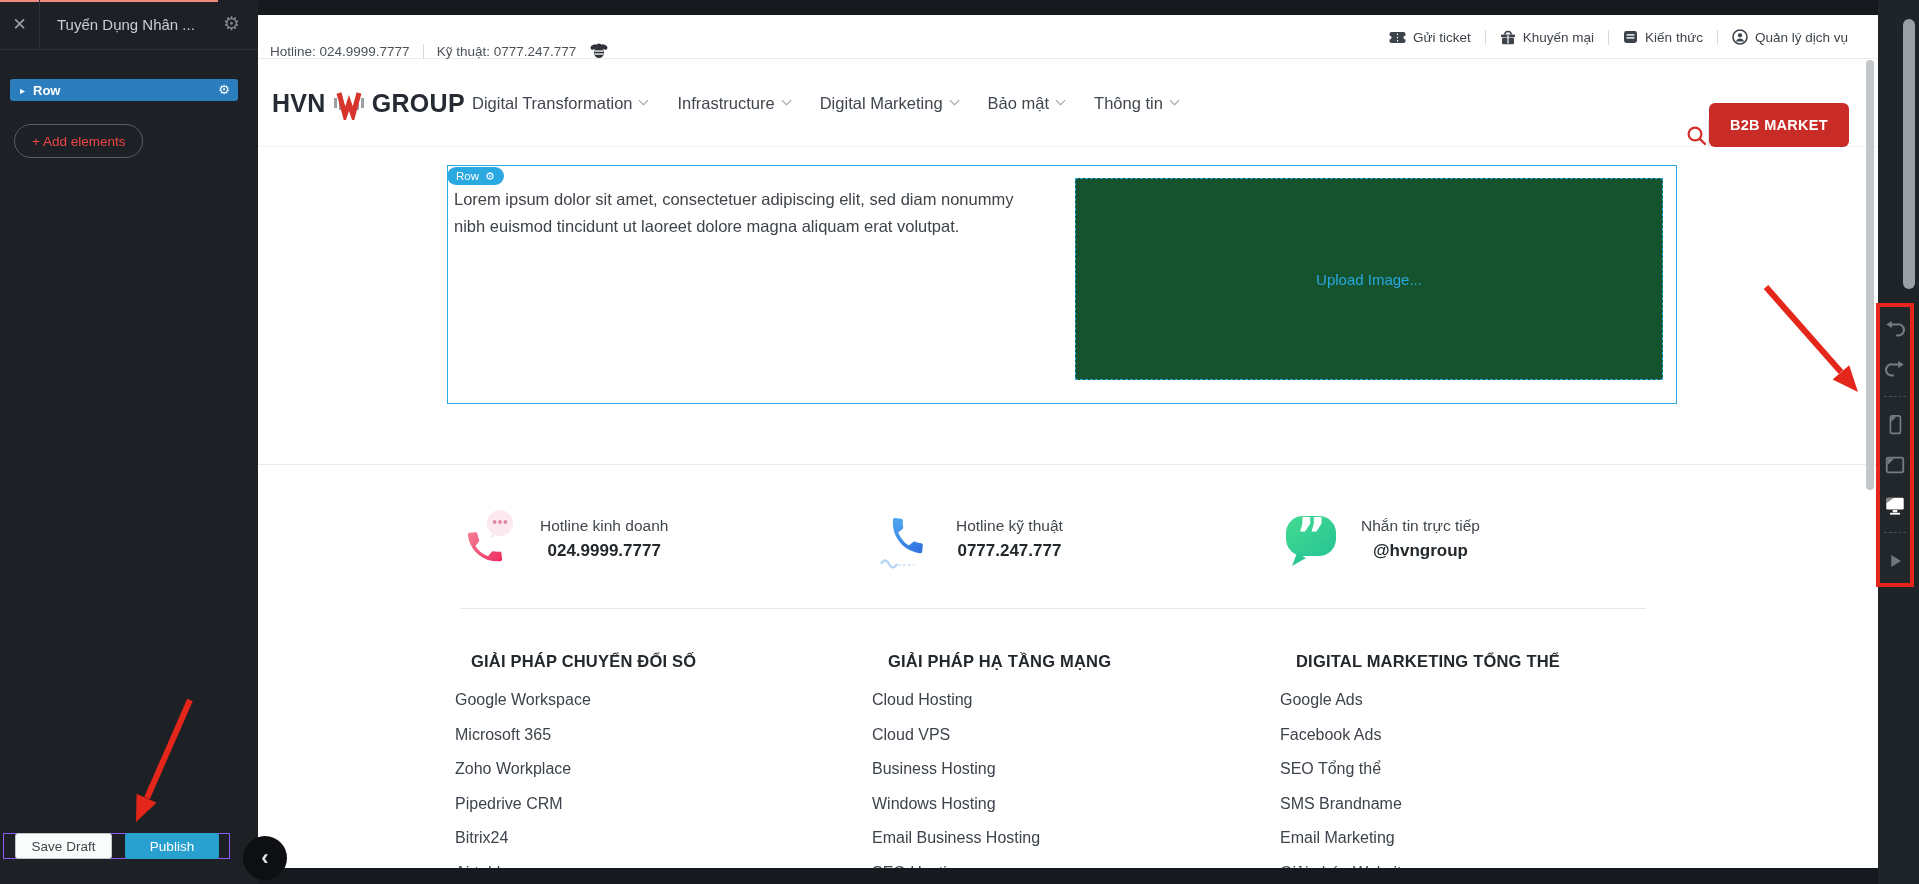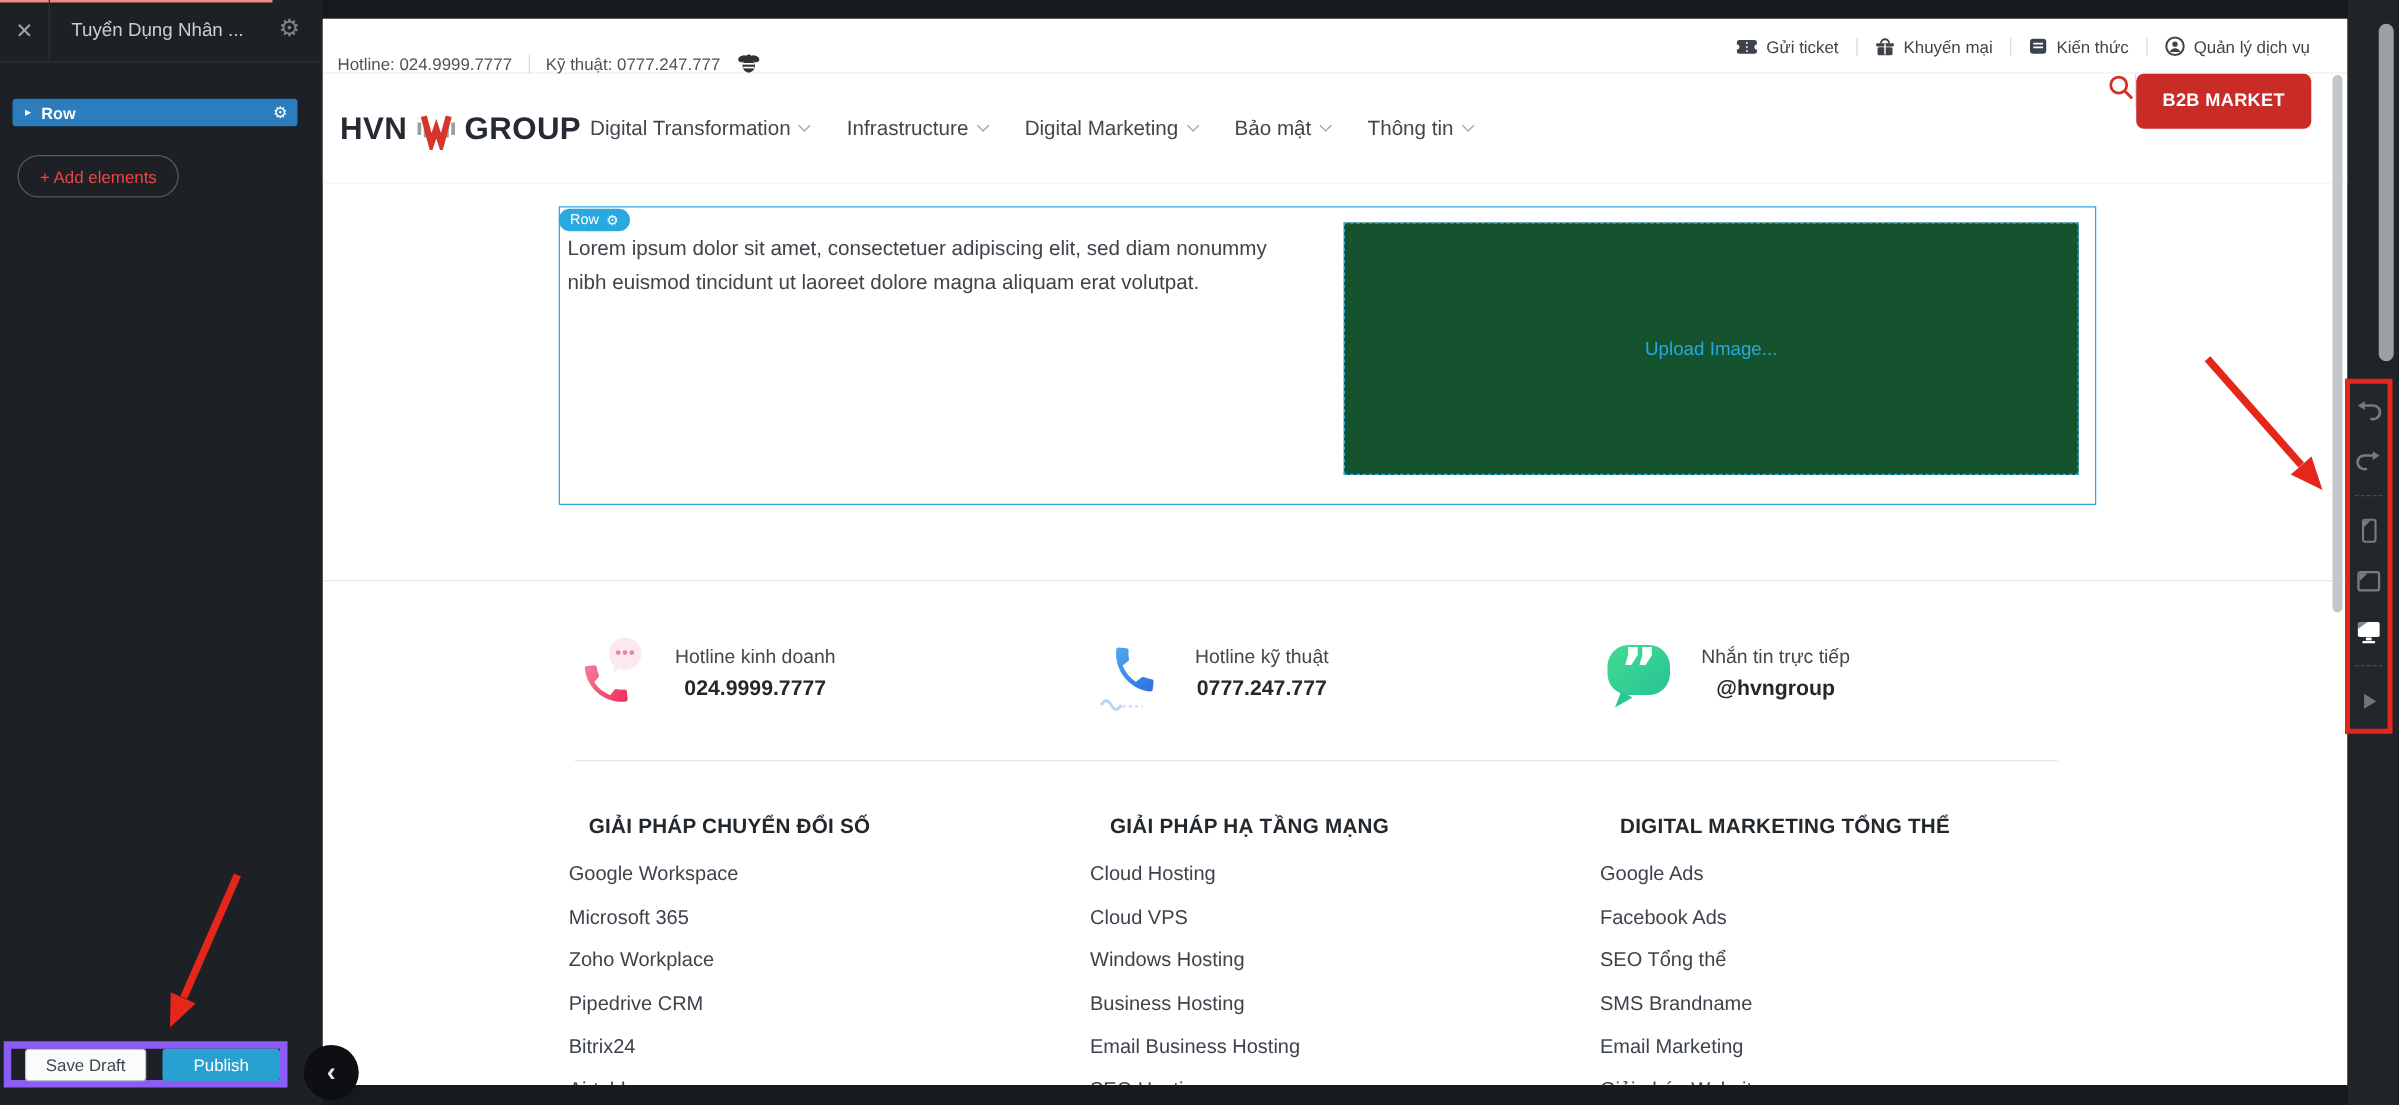--- a/index.html
+++ b/index.html
@@ -12,21 +12,21 @@
   .red-topline { position:absolute; left:0; top:0; width:218px; height:2px; background:#ef8a80; }
   .sb-header { position:absolute; left:0; top:0; width:100%; height:50px; border-bottom:1px solid #2b3237; display:flex; align-items:center; }
   .sb-close { width:40px; height:50px; display:flex; align-items:center; justify-content:center; border-right:1px solid #2b3237; color:#9aa1a7; font-size:17px; cursor:pointer; }
   .sb-title { margin-left:17px; color:#c9ced3; font-size:15px; white-space:nowrap; overflow:hidden; max-width:150px; }
   .sb-gear { position:absolute; right:18px; top:14px; color:#7e868c; font-size:19px; line-height:1; cursor:pointer; }
   .row-bar { position:absolute; left:10px; top:79px; width:228px; height:22px; background:#2b7dbd; border-radius:3px; display:flex; align-items:center; color:#fff; }
   .row-caret { font-size:10px; margin-left:10px; color:#fff; }
   .row-label { font-size:13px; margin-left:8px; font-weight:bold; }
   .row-gear { position:absolute; right:8px; top:3px; font-size:13px; color:#fff; cursor:pointer; }
   .add-elements { position:absolute; left:14px; top:124px; height:34px; padding:0 17px; border:1px solid #565d63; border-radius:17px; background:transparent; color:#ef4444; font-size:13.5px; display:flex; align-items:center; cursor:pointer; }
-  .publish-box { position:absolute; left:3px; top:833px; width:227px; height:37px; border:6px solid #8b5cf6; display:flex; gap:13px; padding-left:11px; z-index:30; }
+  .publish-box { position:absolute; left:3px; top:833px; width:227px; height:26px; border:1px solid #8b5cf6; display:flex; align-items:center; gap:13px; padding-left:11px; z-index:30; }
   .btn-save { width:97px; height:26px; background:#fafbfb; border:1px solid #bfc4c9; border-radius:3px; color:#40464d; font-size:13.5px; display:flex; align-items:center; justify-content:center; cursor:pointer; }
   .btn-publish { width:94px; height:26px; background:#28a0d0; border:none; border-radius:3px; color:#ffffff; font-size:13.5px; display:flex; align-items:center; justify-content:center; cursor:pointer; }
   .collapse-toggle { position:absolute; left:243px; top:836px; width:44px; height:44px; border-radius:50%; background:#0d0f12; color:#e2e6e9; display:flex; align-items:center; justify-content:center; font-size:22px; font-weight:bold; z-index:40; cursor:pointer; }
 
   
   .preview { position:absolute; left:258px; top:0; right:0; bottom:0; background:#16191d; }
   .page { position:absolute; left:0; top:15px; width:1620px; height:853px; background:#ffffff; overflow:hidden; }
 
   
   .hotline-bar { position:relative; height:44px; border-bottom:1px solid #ececec; background:#fff; }
@@ -35,21 +35,21 @@
   .tb-right { position:absolute; right:30px; top:0; height:44px; display:flex; align-items:center; gap:14px; }
   .tb-link { display:flex; align-items:center; gap:7px; color:#3e444b; font-size:13.5px; cursor:pointer; white-space:nowrap; }
 
   
   .nav-bar { position:relative; height:88px; background:#fff; border-bottom:1px solid #f3f3f3; }
   .logo { position:absolute; left:14px; top:0; height:88px; display:flex; align-items:center; gap:7px; cursor:pointer; }
   .logo-txt { font-size:25px; font-weight:800; color:#262b33; letter-spacing:0.3px; }
   .menu { position:absolute; left:214px; top:0; height:88px; display:flex; align-items:center; gap:30px; }
   .menu-item { display:flex; align-items:center; color:#40474e; font-size:16.5px; cursor:pointer; white-space:nowrap; }
   .chev { width:7px; height:7px; border-right:1.5px solid #9aa0a5; border-bottom:1.5px solid #9aa0a5; transform:rotate(45deg); margin-left:8px; margin-top:-5px; }
-  .nav-right { position:absolute; right:29px; top:0; height:88px; display:flex; align-items:flex-start; }
+  .nav-right { position:absolute; right:29px; top:0; height:88px; display:flex; align-items:flex-end; }
   .nav-vdiv { width:1px; height:28px; background:#dcdfe2; }
   .btn-b2b { height:44px; padding:0 21px; background:#c92b27; border:none; border-radius:6px; color:#fff; font-size:14.5px; font-weight:bold; letter-spacing:0.3px; display:flex; align-items:center; cursor:pointer; }
 
   
   .row-el { position:absolute; left:189px; top:150px; width:1230px; height:239px; border:1.5px solid #29a9e0; background:#fff; }
   .row-badge { position:absolute; left:-1px; top:1px; height:18px; padding:0 9px; background:#29a9e0; border-radius:10px; display:flex; align-items:center; gap:6px; color:#fff; font-size:11.5px; z-index:3; cursor:pointer; }
   .row-badge .g { font-size:11px; }
   .row-text { position:absolute; left:6px; top:20px; width:590px; font-size:16.5px; line-height:27px; color:#3e444a; }
   .upload-box { position:absolute; left:627px; top:12px; width:588px; height:202px; background:#14532d; border:1px dashed #2aabe2; display:flex; align-items:center; justify-content:center; cursor:pointer; }
   .upload-label { color:#29a8df; font-size:15px; }
@@ -328,22 +328,22 @@
           <li>Pipedrive CRM</li>
           <li>Bitrix24</li>
           <li>Airtable</li>
         </ul>
       </div>
       <div class="f-col" style="left:614px;">
         <h4>GIẢI PHÁP HẠ TẦNG MẠNG</h4>
         <ul>
           <li>Cloud Hosting</li>
           <li>Cloud VPS</li>
+          <li>Business Hosting</li>
           <li>Windows Hosting</li>
-          <li>Business Hosting</li>
           <li>Email Business Hosting</li>
           <li>SEO Hosting</li>
         </ul>
       </div>
       <div class="f-col" style="left:1022px;">
         <h4>DIGITAL MARKETING TỔNG THỂ</h4>
         <ul>
           <li>Google Ads</li>
           <li>Facebook Ads</li>
           <li>SEO Tổng thể</li>

